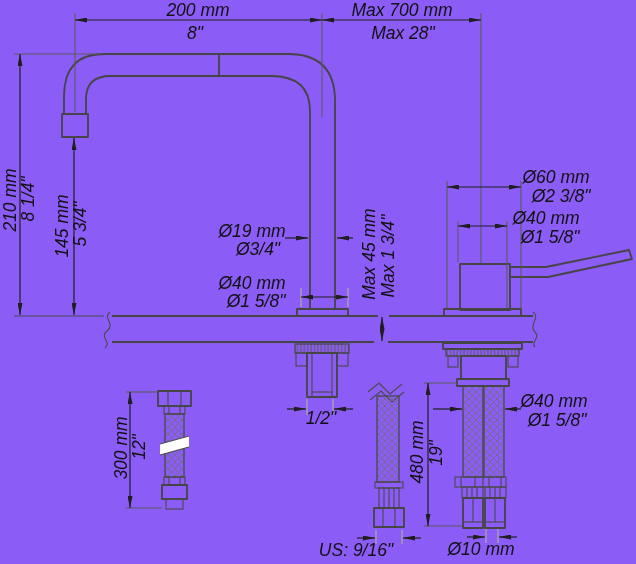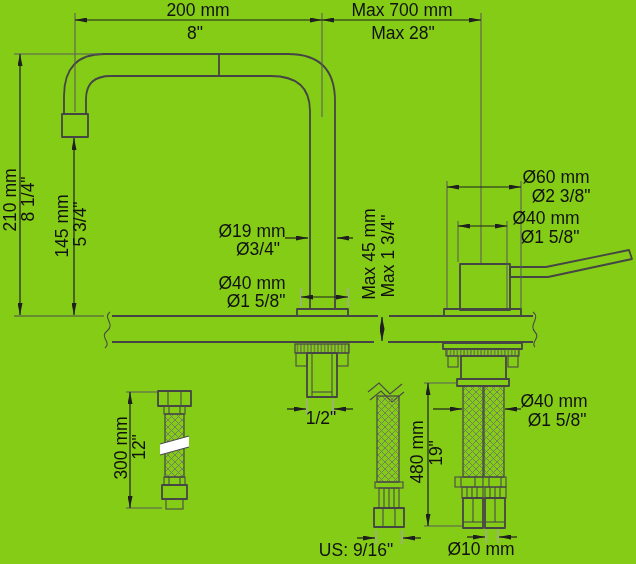--- a/index.html
+++ b/index.html
@@ -1,16 +1,16 @@
 <!DOCTYPE html>
 <html><head>
 <meta charset="utf-8">
 <style>
   html,body{margin:0;padding:0;background:#ffffff;}
-  .canvas{position:relative;width:636px;height:564px;background:#84cc16;overflow:hidden;}
+  .canvas{position:relative;width:636px;height:564px;background:#8b5cf6;overflow:hidden;font-style:italic;}
   svg{display:block;}
   .lbl{font-family:"Liberation Sans", sans-serif;font-size:17.5px;fill:#111111;text-anchor:middle;}
   .geo{stroke:#454545;stroke-width:1.8;fill:none;stroke-linejoin:round;stroke-linecap:butt;}
   .geoThin{stroke:#4a4a4a;stroke-width:1.1;fill:none;}
   .dim{stroke:#1f1f1f;stroke-width:1.2;fill:none;}
   .ext{stroke:#5a5a5a;stroke-width:1.05;fill:none;}
   .extg{stroke:#a8a8a8;stroke-width:1.3;fill:none;}
   .fillwhite{fill:#ffffff;stroke:none;}
 </style>
 </head>

